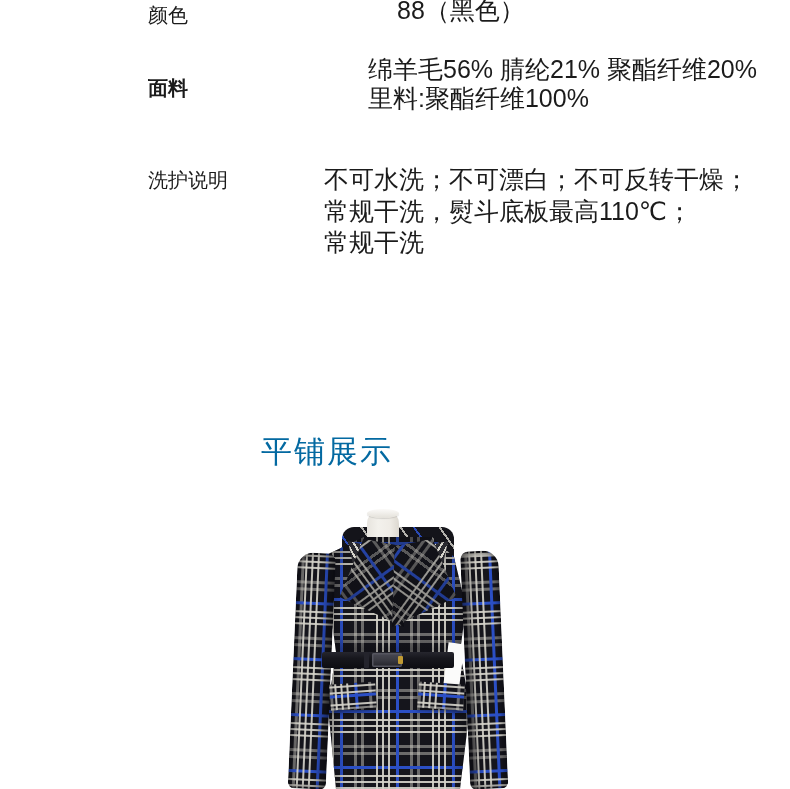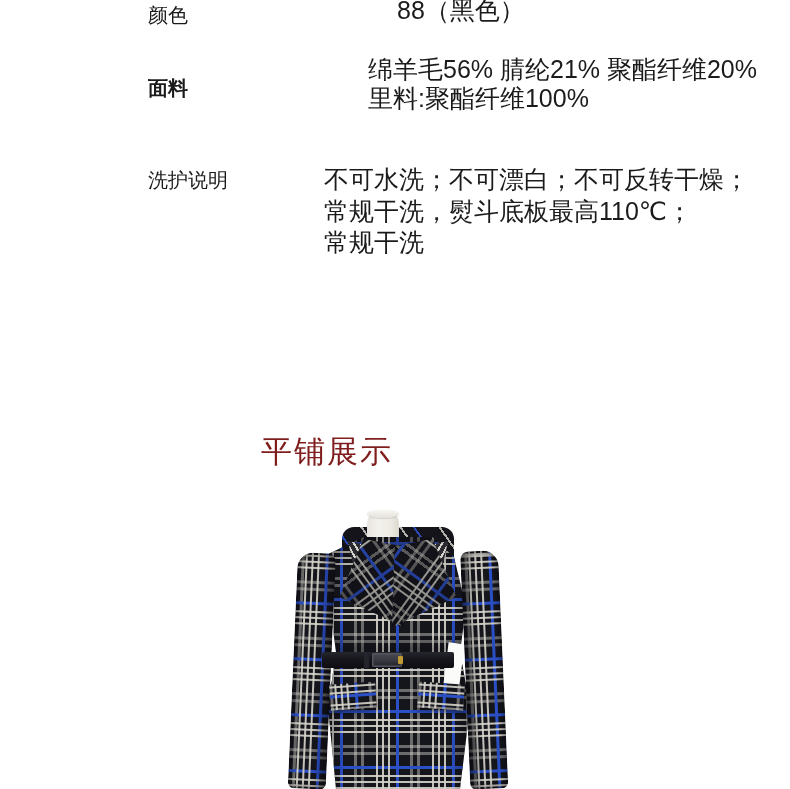--- a/index.html
+++ b/index.html
@@ -24,21 +24,21 @@
   .val-color{left:397px;top:-4px;line-height:28px;}
   .lbl-fabric{top:75px;font-weight:bold;}
   .val-fabric{left:368px;top:55px;line-height:29px;}
   .lbl-care{top:167px;}
   .val-care{left:324px;top:164px;line-height:31.5px;}
   
   .section-title{
     position:absolute;left:0;top:431px;width:654px;
     text-align:center;
     font-family:"Liberation Serif","DejaVu Serif",serif;
-    font-size:31px;font-weight:500;letter-spacing:2px;color:#7f1d1d;
+    font-size:31px;font-weight:500;letter-spacing:2px;color:#0369a1;
   }
   
   .coat{position:absolute;left:278px;top:497px;width:240px;height:292px;}
   .coat *{position:absolute;}
   .plaid{
     background-color:var(--plaid-base,#15151c);
     background-image:
       repeating-linear-gradient(90deg,
         rgba(214,212,203,.90) 0 2px, transparent 2px 6px,
         rgba(214,212,203,.90) 6px 8px, transparent 8px 12px,

